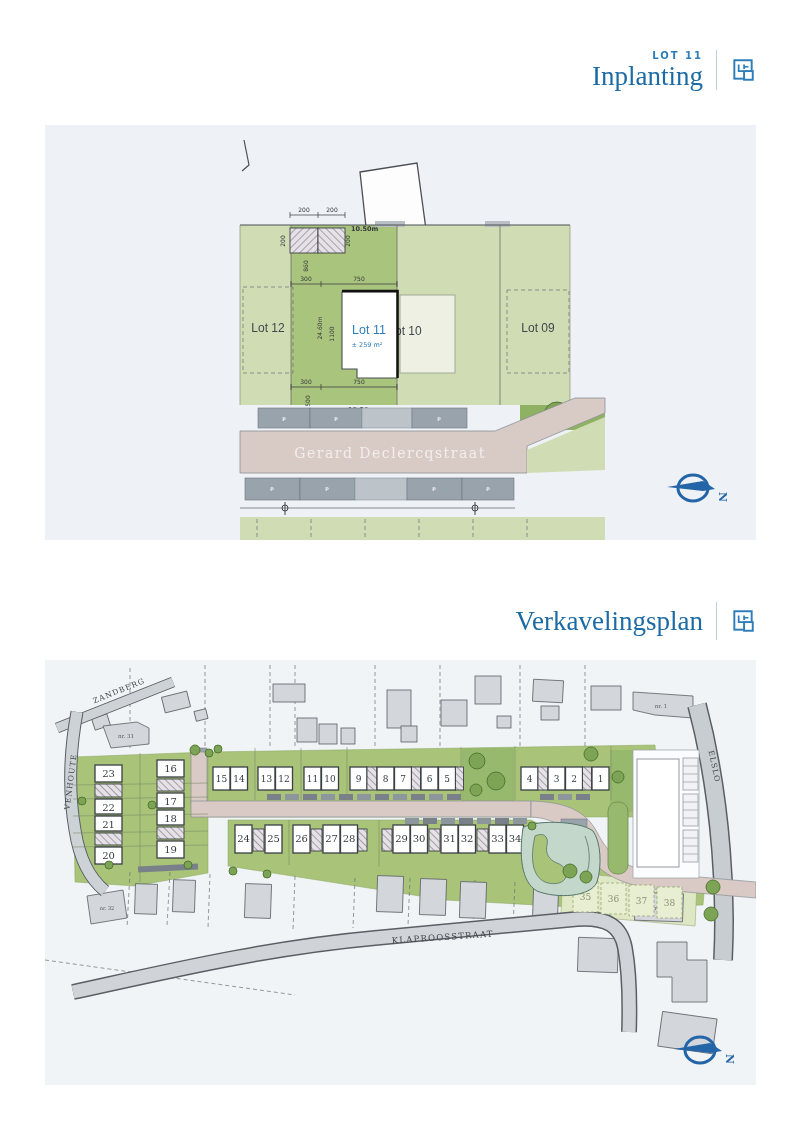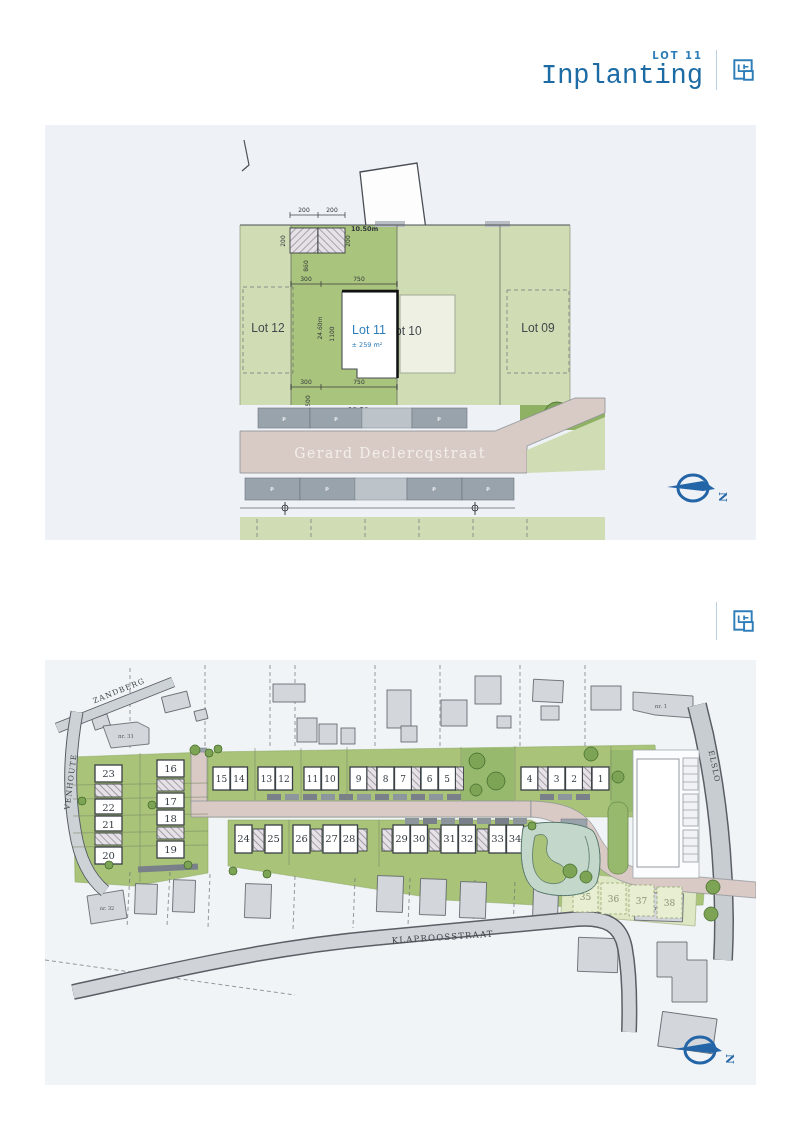--- a/index.html
+++ b/index.html
@@ -2,21 +2,21 @@
 <html><head>
 <meta charset="utf-8">
 <style>
   html,body{margin:0;padding:0;}
   body{width:800px;height:1131px;position:relative;background:#ffffff;
        font-family:"Liberation Sans",sans-serif;overflow:hidden;}
   .hdr{position:absolute;right:44px;display:flex;align-items:center;gap:13px;}
   .hdr-text{text-align:right;}
   .hdr-lot{font-family:"DejaVu Sans",sans-serif;font-size:10px;font-weight:bold;
            letter-spacing:2px;color:#2d7db8;margin-bottom:1px;}
-  .hdr-title{font-family:Liberation Mono, monospace;font-size:27px;color:#1c6ba4;line-height:1.05;}
+  .hdr-title{font-family:Liberation Serif, serif;font-size:27px;color:#1c6ba4;line-height:1.05;}
   .hdr-div{width:1px;background:#b9cfe0;align-self:stretch;}
   .panel{position:absolute;left:45px;background:#eef1f5;}
   svg text{user-select:none;}
   .bld{fill:#d3d6da;stroke:#5a5f66;stroke-width:0.8;}
   .dash{fill:none;stroke:#6a6f75;stroke-width:0.7;stroke-dasharray:4 3;}
   .box{fill:#ffffff;stroke:#3a4045;stroke-width:1.3;}
   .hat{fill:url(#hp2);stroke:#3a4045;stroke-width:0.9;}
   .hat1{fill:url(#hp1);stroke:#3a4045;stroke-width:0.9;}
   .tree{fill:#7ca454;stroke:#4c7332;stroke-width:0.9;}
   .pln{fill:none;stroke:#7d8a68;stroke-width:0.6;}
@@ -175,20 +175,23 @@
   </g>
 
   <g transform="translate(648,363)">
     <ellipse cx="0" cy="0" rx="15" ry="13" fill="none" stroke="#2465a8" stroke-width="3"></ellipse>
     <polygon points="-26,-1 10,-7 22,1 10,3" fill="#2465a8"></polygon>
     <text x="26" y="4" transform="rotate(90 26 4)" style="font:bold 11px 'DejaVu Serif',serif" fill="#2465a8">N</text>
   </g>
 </svg>
 
 <div class="hdr" style="top:602px;">
+  <div class="hdr-text">
+    <div class="hdr-title">Verkavelingsplan</div>
+  </div>
   <div class="hdr-div" style="height:38px;"></div>
   <svg width="26" height="26" viewBox="0 0 24 24">
     <rect x="4" y="3" width="16" height="17" fill="none" stroke="#2d7db8" stroke-width="1.8"></rect>
     <path d="M8 7 v6 h5 M13 7 v4 M17 9 h-4" fill="none" stroke="#2d7db8" stroke-width="1.6"></path>
     <rect x="13" y="13" width="8" height="8" fill="#ffffff" stroke="#2d7db8" stroke-width="1.8"></rect>
   </svg>
 </div>
 
 <svg class="panel" style="top:660px;" width="711" height="425" viewBox="0 0 711 425">
   <rect width="711" height="425" fill="#f1f4f6"></rect>

